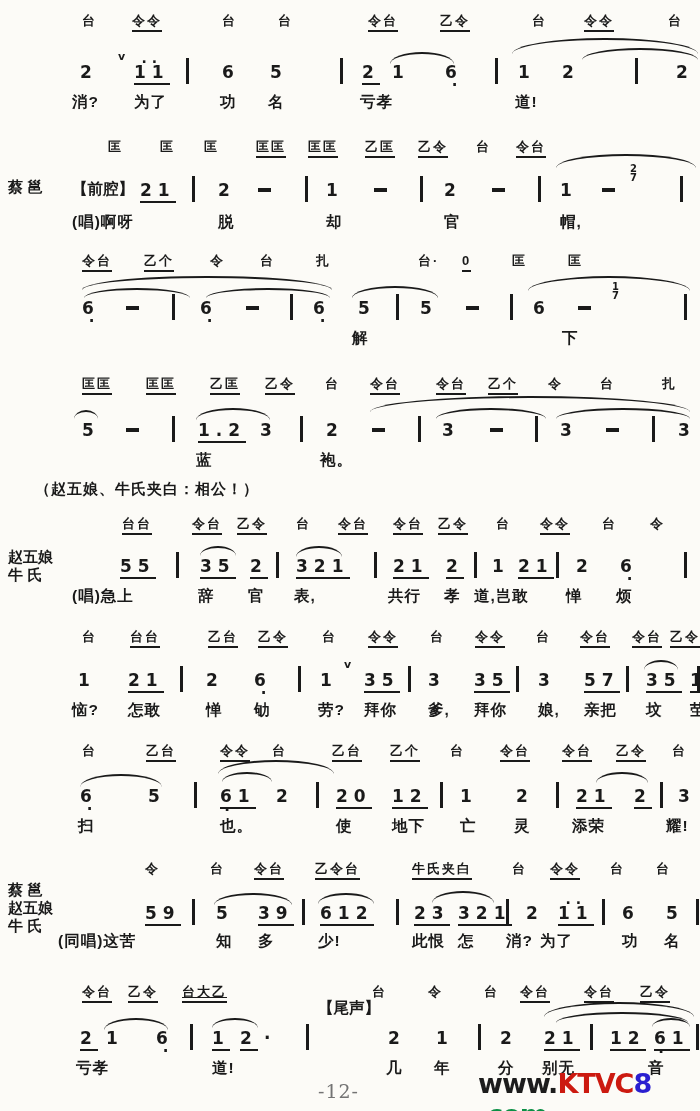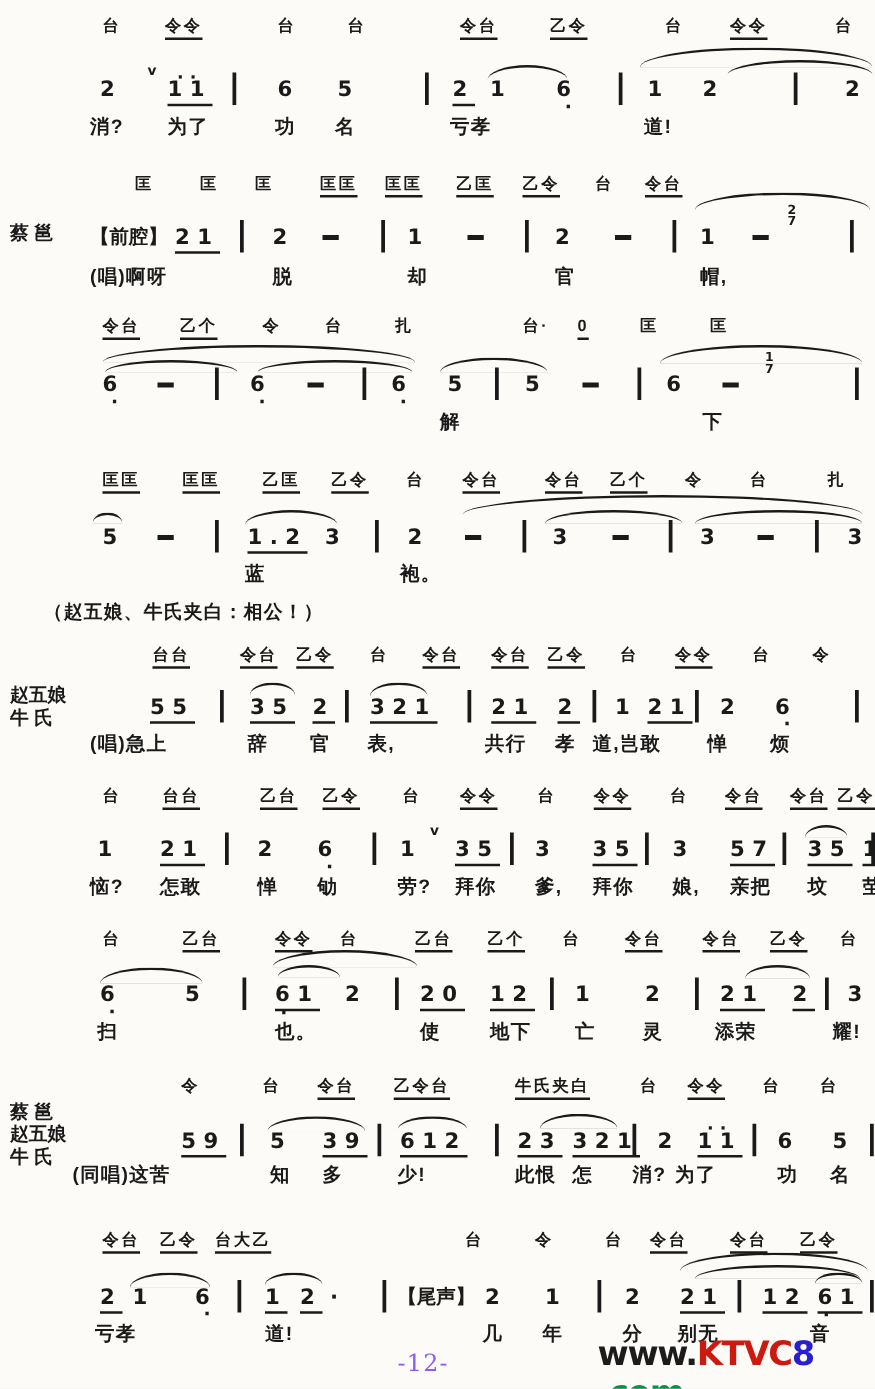--- a/index.html
+++ b/index.html
@@ -15,21 +15,21 @@
   .breath{font-size:11px;font-weight:bold;font-family:"DejaVu Sans",sans-serif;}
   .bar{width:2.5px;height:26px;background:#1a1a1a;}
   .dash{width:13px;height:3.5px;background:#1a1a1a;}
   .u{border-bottom:2.5px solid #1a1a1a;padding-bottom:1px;}
   .da2::before{content:"\00B7 \00B7";position:absolute;top:-10px;left:50%;transform:translateX(-50%);font-size:14px;font-weight:bold;letter-spacing:5px;white-space:pre;}
   .db::after{content:"\00B7";position:absolute;bottom:-13px;left:38%;font-size:15px;font-weight:bold;}
   .dbl::after{content:"\00B7";position:absolute;bottom:-13px;left:12%;font-size:15px;font-weight:bold;}
   .slur{position:absolute;border-top:2.5px solid #1a1a1a;border-radius:50% 50% 0 0 / 100% 100% 0 0;}
   .grace{font-size:10px;font-weight:bold;font-family:"DejaVu Sans",sans-serif;line-height:9px;text-align:center;}
   .grace div{line-height:9px;}
-  #footer-page{position:absolute;left:318px;top:1080px;font-family:"DejaVu Serif",serif;font-size:19px;color:#8b5cf6;letter-spacing:1px;}
+  #footer-page{position:absolute;left:318px;top:1080px;font-family:"DejaVu Serif",serif;font-size:19px;color:#737373;letter-spacing:1px;}
   #watermark{position:absolute;left:478px;top:1068px;font-size:27px;font-weight:bold;font-family:"DejaVu Sans",sans-serif;letter-spacing:-1px;}
   #watermark span{display:inline-block;}
 </style>
 </head>
 <body>
 
 <div id="page">
   <div id="score">
       <div class="tok gc" style="left: 82px; top: 12px;">台</div>
       <div class="tok gc u" style="left: 132px; top: 12px;">令令</div>
@@ -322,36 +322,36 @@
       <div class="tok ly" style="left: 458px; top: 931px;">怎</div>
       <div class="tok ly" style="left: 506px; top: 931px;">消?</div>
       <div class="tok ly" style="left: 540px; top: 931px;">为了</div>
       <div class="tok ly" style="left: 622px; top: 931px;">功</div>
       <div class="tok ly" style="left: 664px; top: 931px;">名</div>
       <div class="slur" style="left: 214px; top: 893px; width: 78px; height: 10px;"></div>
       <div class="slur" style="left: 318px; top: 893px; width: 56px; height: 9px;"></div>
       <div class="slur" style="left: 432px; top: 891px; width: 62px; height: 10px;"></div>
       <div class="tok gc u" style="left: 82px; top: 983px;">令台</div>
       <div class="tok gc u" style="left: 128px; top: 983px;">乙令</div>
-      <div class="tok gc u" style="left: 172px; top: 983px;">台大乙</div>
+      <div class="tok gc u" style="left: 182px; top: 983px; text-decoration: underline;">台大乙</div>
       <div class="tok gc" style="left: 372px; top: 983px;">台</div>
       <div class="tok gc" style="left: 428px; top: 983px;">令</div>
       <div class="tok gc" style="left: 484px; top: 983px;">台</div>
       <div class="tok gc u" style="left: 520px; top: 983px;">令台</div>
       <div class="tok gc u" style="left: 584px; top: 983px;">令台</div>
       <div class="tok gc u" style="left: 640px; top: 983px;">乙令</div>
       <div class="tok n u" style="left: 80px; top: 1028px;">2</div>
       <div class="tok n" style="left: 106px; top: 1028px;">1</div>
       <div class="tok n db" style="left: 156px; top: 1028px;">6</div>
       <div class="tok bar" style="left: 190px; top: 1024px;"></div>
       <div class="tok n u" style="left: 212px; top: 1028px;">1</div>
       <div class="tok n u" style="left: 240px; top: 1028px;">2</div>
       <div class="tok n" style="left: 264px; top: 1028px;">·</div>
       <div class="tok bar" style="left: 306px; top: 1024px;"></div>
-      <div class="tok mark" style="left: 318px; top: 1027px;">【尾声】</div>
+      <div class="tok mark" style="left: 318px; top: 998px;">【尾声】</div>
       <div class="tok n" style="left: 388px; top: 1028px;">2</div>
       <div class="tok n" style="left: 436px; top: 1028px;">1</div>
       <div class="tok bar" style="left: 478px; top: 1024px;"></div>
       <div class="tok n" style="left: 500px; top: 1028px;">2</div>
       <div class="tok n u" style="left: 544px; top: 1028px;">21</div>
       <div class="tok bar" style="left: 590px; top: 1024px;"></div>
       <div class="tok n u" style="left: 610px; top: 1028px;">12</div>
       <div class="tok n u dbl" style="left: 654px; top: 1028px;">61</div>
       <div class="tok bar" style="left: 696px; top: 1024px;"></div>
       <div class="tok ly" style="left: 76px; top: 1058px;">亏孝</div>

